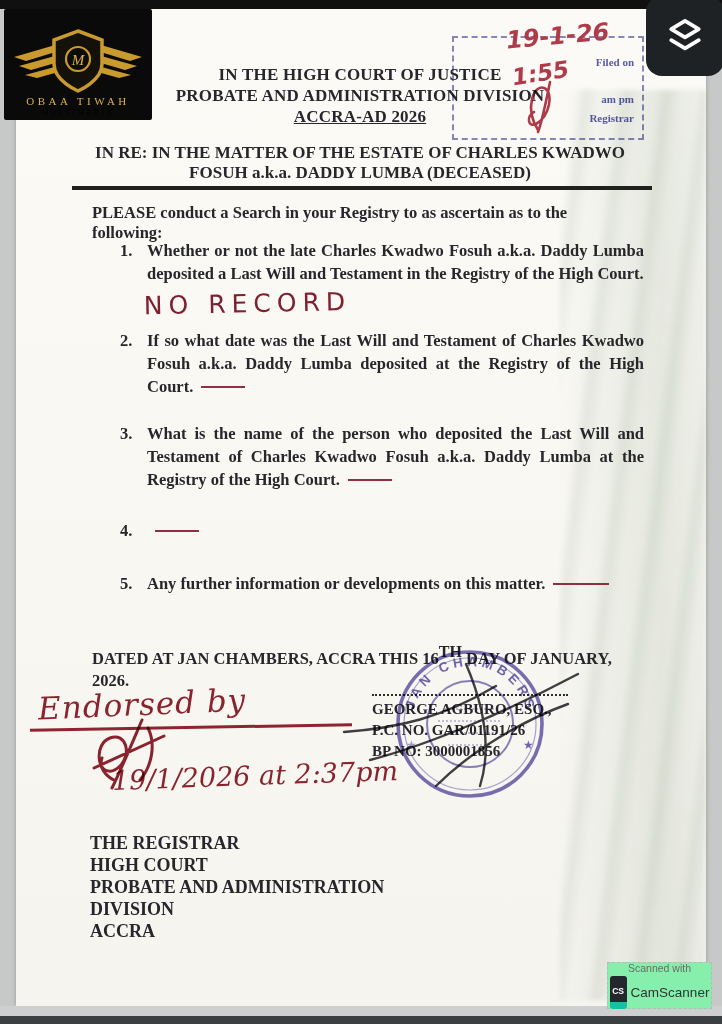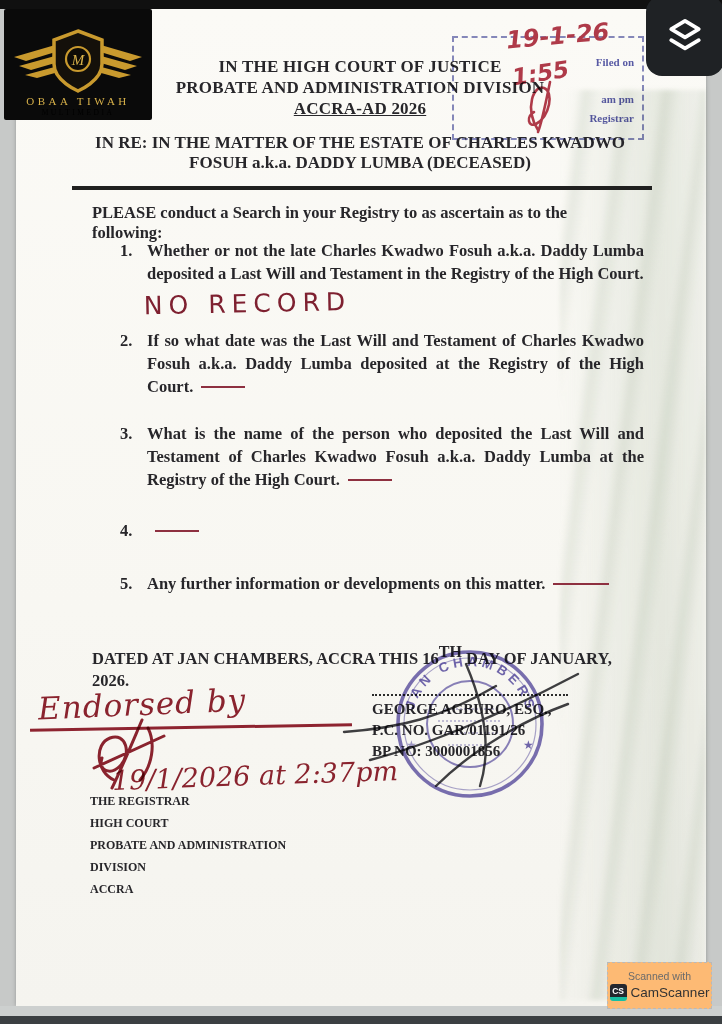--- a/index.html
+++ b/index.html
@@ -24,42 +24,42 @@
     filter:blur(2px);
   }
   
   .logo-box{position:absolute;left:4px;top:9px;width:148px;height:111px;background:#0a0a0a;z-index:7;border-radius:2px;}
   .logo-box svg{display:block;}
   
   .layers-btn{position:absolute;left:646px;top:-4px;width:78px;height:80px;background:#1f2225;border-radius:16px;z-index:8;
     display:flex;align-items:center;justify-content:center;}
   
   .typed{color:#27262a;font-weight:bold;}
-  .header-block{position:absolute;left:60px;top:56px;width:600px;text-align:center;z-index:3;
+  .header-block{position:absolute;left:60px;top:64px;width:600px;text-align:center;z-index:3;
     font-size:17px;line-height:21px;letter-spacing:.2px;}
   .header-block .u{text-decoration:underline;}
-  .case-title{position:absolute;left:50px;top:133px;width:620px;text-align:center;z-index:3;
+  .case-title{position:absolute;left:50px;top:143px;width:620px;text-align:center;z-index:3;
     font-size:17px;line-height:20px;}
   .title-rule{position:absolute;left:72px;top:186px;width:580px;height:4px;background:#20201f;z-index:3;}
   .intro-line{position:absolute;left:92px;top:203px;width:548px;font-size:16.5px;z-index:3;}
   .items{position:absolute;left:120px;top:239px;width:524px;z-index:3;font-size:16.5px;line-height:23px;}
   .item{display:flex;}
   .item .num{width:27px;flex:0 0 27px;}
   .item .txt{flex:1;text-align:justify;}
   .rdash{display:inline-block;width:44px;border-top:2.6px solid #8e3040;margin-left:8px;transform:translateY(-4px);}
   .rdash.long{width:56px;}
   .annotation-no-record{
     margin:4px 0 6px 24px;height:34px;
     font-family:"DejaVu Sans",sans-serif;font-size:25px;font-weight:500;letter-spacing:6px;
     color:#7e2030;transform:rotate(-1.2deg);mix-blend-mode:multiply;
   }
   .gap6{margin-top:6px;} .gap24{margin-top:24px;} .gap28{margin-top:28px;} .gap30{margin-top:30px;}
   .dated-block{position:absolute;left:92px;top:641px;width:556px;font-size:16.5px;line-height:22px;z-index:3;}
   sup{font-size:16px;}
-  .registrar-block{position:absolute;left:90px;top:790px;font-size:12px;line-height:22px;z-index:3;}
+  .registrar-block{position:absolute;left:90px;top:832px;font-size:18px;line-height:22px;z-index:3;}
   
   .filed-stamp{position:absolute;left:452px;top:36px;width:188px;height:100px;z-index:4;
     border:2px dashed rgba(56,60,150,.6);color:#3c3f9c;font-size:11px;font-weight:bold;mix-blend-mode:multiply;}
   .fs-row{position:absolute;left:8px;right:8px;display:flex;align-items:flex-end;opacity:.85;flex-direction:column;}
   .fs-row .leader{flex:1;border-bottom:2px dotted rgba(56,60,150,.75);height:10px;margin:0 4px;}
   .fs-date{position:absolute;left:52px;top:-16px;font-family:"DejaVu Sans",sans-serif;font-style:italic;
     font-size:24px;color:#b23b4b;transform:rotate(-5deg);white-space:nowrap;}
   .fs-time{position:absolute;left:58px;top:22px;font-family:"DejaVu Sans",sans-serif;font-style:italic;
     font-size:23px;color:#b23b4b;transform:rotate(-9deg);}
   .fs-sig{position:absolute;left:66px;top:40px;}
@@ -68,26 +68,26 @@
   .endorsed{position:absolute;left:38px;top:686px;font-size:31px;transform:rotate(-2.5deg);letter-spacing:1px;}
   .endorse-line{position:absolute;left:30px;top:726px;width:322px;height:2.5px;background:#8e2430;transform:rotate(-1deg);z-index:4;}
   .red-sig{position:absolute;left:86px;top:714px;z-index:4;mix-blend-mode:multiply;}
   .endorse-datetime{position:absolute;left:112px;top:760px;font-size:27px;transform:rotate(-2deg);white-space:nowrap;}
   
   .lawyer-block{position:absolute;left:372px;top:694px;z-index:3;font-size:15px;line-height:21px;}
   .dotted-sign-line{width:196px;border-top:2.4px dotted #2c2c2c;margin-bottom:3px;}
   .round-stamp{position:absolute;left:392px;top:645px;z-index:4;mix-blend-mode:multiply;opacity:.92;}
   .black-sig{position:absolute;left:338px;top:648px;z-index:4;mix-blend-mode:multiply;}
   
-  .cam-badge{position:absolute;left:607px;top:962px;width:103px;height:45px;background:#fdba74;
+  .cam-badge{position:absolute;left:607px;top:962px;width:103px;height:45px;background:#86efac;
     border:1px dashed #b9b9b9;z-index:6;display:flex;flex-direction:column;align-items:center;justify-content:center;
     font-family:"Liberation Sans",sans-serif;}
   .cam-top{font-size:10.5px;color:#6b6b6b;}
   .cam-bottom{display:flex;align-items:center;gap:4px;margin-top:2px;}
-  .cs-icon{width:17px;height:17px;border-radius:3px;background:linear-gradient(180deg,#23272e 0%,#23272e 78%,#18bfa3 78%,#18bfa3 100%);
+  .cs-icon{width:17px;height:33px;border-radius:3px;background:linear-gradient(180deg,#23272e 0%,#23272e 78%,#18bfa3 78%,#18bfa3 100%);
     color:#fff;font-size:8.5px;font-weight:bold;display:flex;align-items:center;justify-content:center;padding-bottom:3px;box-sizing:border-box;}
   .cam-name{font-size:13.5px;font-weight:normal;color:#333;}
 </style>
 </head>
 <body>
 
 <div class="top-strip"></div>
 <div class="page"></div>
 <div class="shadow-right"></div>
 

